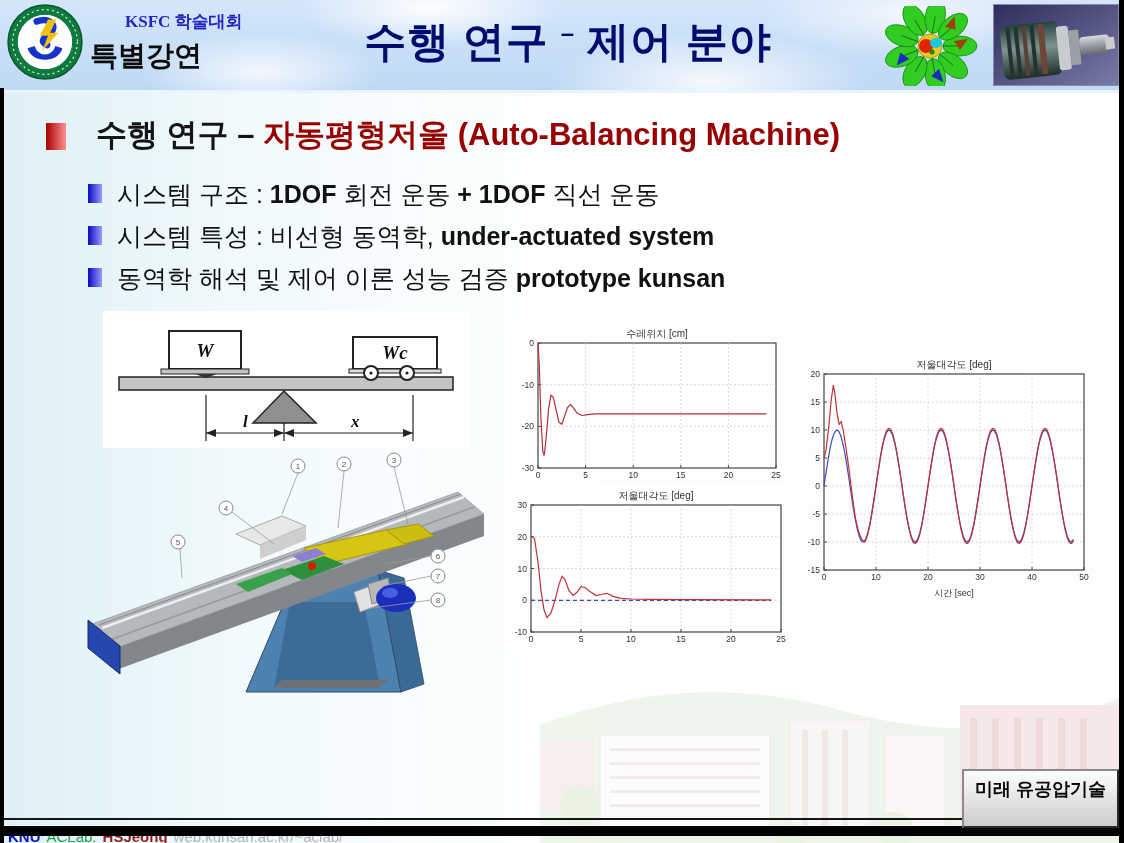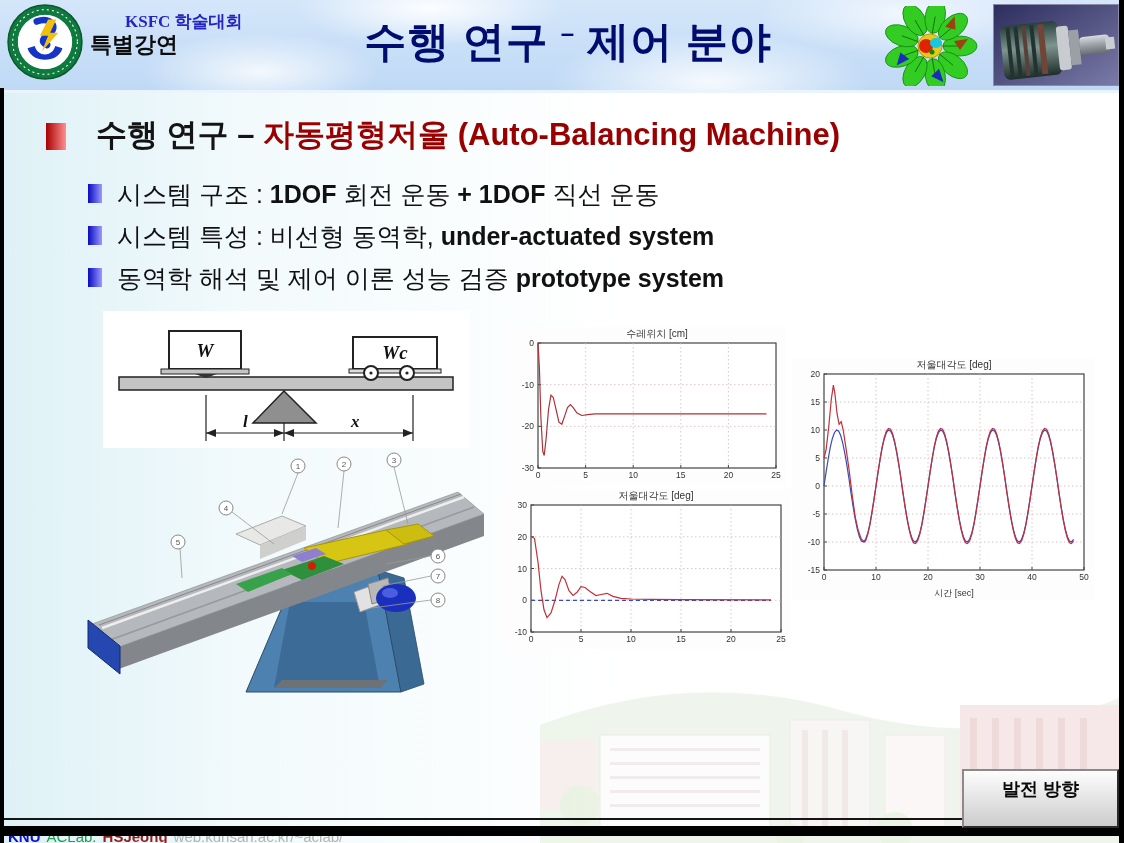--- a/index.html
+++ b/index.html
@@ -16,21 +16,21 @@
       radial-gradient(ellipse 190px 55px at 430px 8px, rgba(255,255,255,.95), rgba(255,255,255,0) 70%),
       radial-gradient(ellipse 230px 70px at 710px 82px, rgba(255,255,255,.85), rgba(255,255,255,0) 70%),
       radial-gradient(ellipse 170px 55px at 260px 72px, rgba(255,255,255,.8), rgba(255,255,255,0) 70%),
       radial-gradient(ellipse 210px 60px at 905px 14px, rgba(255,255,255,.7), rgba(255,255,255,0) 70%),
       linear-gradient(180deg,#d4e6fa,#bfd9f5);
     border-bottom:3px solid #eaf4fe;
   }
   .logo{position:absolute;left:6px;top:3px;width:78px;height:78px;}
   .org{position:absolute;left:90px;top:12px;line-height:1.15;}
   .org1{font-family:"Liberation Serif","DejaVu Serif",serif;font-weight:700;font-size:17px;color:#2424c0;margin-left:35px;}
-  .org2{font-weight:700;font-size:22px;color:#0d0d0d;margin-top:0;}
+  .org2{font-weight:700;font-size:28px;color:#0d0d0d;margin-top:8px;}
   .title{position:absolute;left:12px;right:0;top:14px;text-align:center;
     font-size:42px;font-weight:700;color:#000d6e;letter-spacing:1px;}
   .title .dash{font-size:24px;vertical-align:15px;margin:0 12px;}
   .flower{position:absolute;left:872px;top:6px;width:122px;height:80px;}
   .turbine{position:absolute;left:993px;top:4px;width:126px;height:82px;border:1px solid #8a8aa8;box-sizing:border-box;}
   
   .main-bullet{position:absolute;left:46px;top:114px;display:flex;z-index:2;}
   .rb{width:20px;height:27px;background:linear-gradient(90deg,#a80000,#ff9090);margin:9px 18px 0 0;flex:none;}
   .mb-text{font-size:31px;font-weight:700;white-space:nowrap;margin-left:12px;}
   .mb-black{color:#141414;}
@@ -217,21 +217,21 @@
   <div class="sub-bullet sb1">
     <span class="bb"></span>
     <span class="sb-text"><span class="seg">시스템 구조 : </span><span class="seg-b">1DOF</span><span class="seg"> 회전 운동 </span><span class="seg-b">+ 1DOF</span><span class="seg"> 직선 운동</span></span>
   </div>
   <div class="sub-bullet sb2">
     <span class="bb"></span>
     <span class="sb-text"><span class="seg">시스템 특성 : 비선형 동역학, </span><span class="seg-b">under-actuated system</span></span>
   </div>
   <div class="sub-bullet sb3">
     <span class="bb"></span>
-    <span class="sb-text"><span class="seg">동역학 해석 및 제어 이론 성능 검증 </span><span class="seg-b">prototype system</span></span>
+    <span class="sb-text"><span class="seg">동역학 해석 및 제어 이론 성능 검증 </span><span class="seg-b">prototype kunsan</span></span>
   </div>
 
   <div class="seesaw">
     <svg width="367" height="137" viewBox="0 0 367 137">
       <rect x="0" y="0" width="367" height="137" fill="#ffffff"></rect>
       <rect x="16" y="66" width="334" height="13" fill="#c4c4c4" stroke="#222" stroke-width="1.5"></rect>
       <polygon points="181,80 150,112 213,112" fill="#8f8f8f" stroke="#222" stroke-width="1.5"></polygon>
       <g>
         <rect x="66" y="20" width="72" height="38" fill="#ffffff" stroke="#222" stroke-width="2"></rect>
         <text x="102" y="46" font-size="19" font-style="italic" font-weight="700" font-family="Liberation Serif, DejaVu Serif, serif" text-anchor="middle" fill="#111">W</text>
@@ -438,16 +438,16 @@
 
   <div class="footer-text">
     <span class="f-knu">KNU</span><span class="f-aclab">ACLab.</span><span class="f-author">HSJeong</span><span class="f-url">web.kunsan.ac.kr/~aclab/</span>
   </div>
   <div class="page-num">- I-35 -</div>
   <div class="footer-line"></div>
   <div class="black-bar"></div>
   <div class="border-left"></div>
   <div class="border-right"></div>
   <div class="brand-box">
-    <div>발전 방향</div>
+    <div>미래 유공압기술</div>
   </div>
 
 </div>
 
 </body></html>

